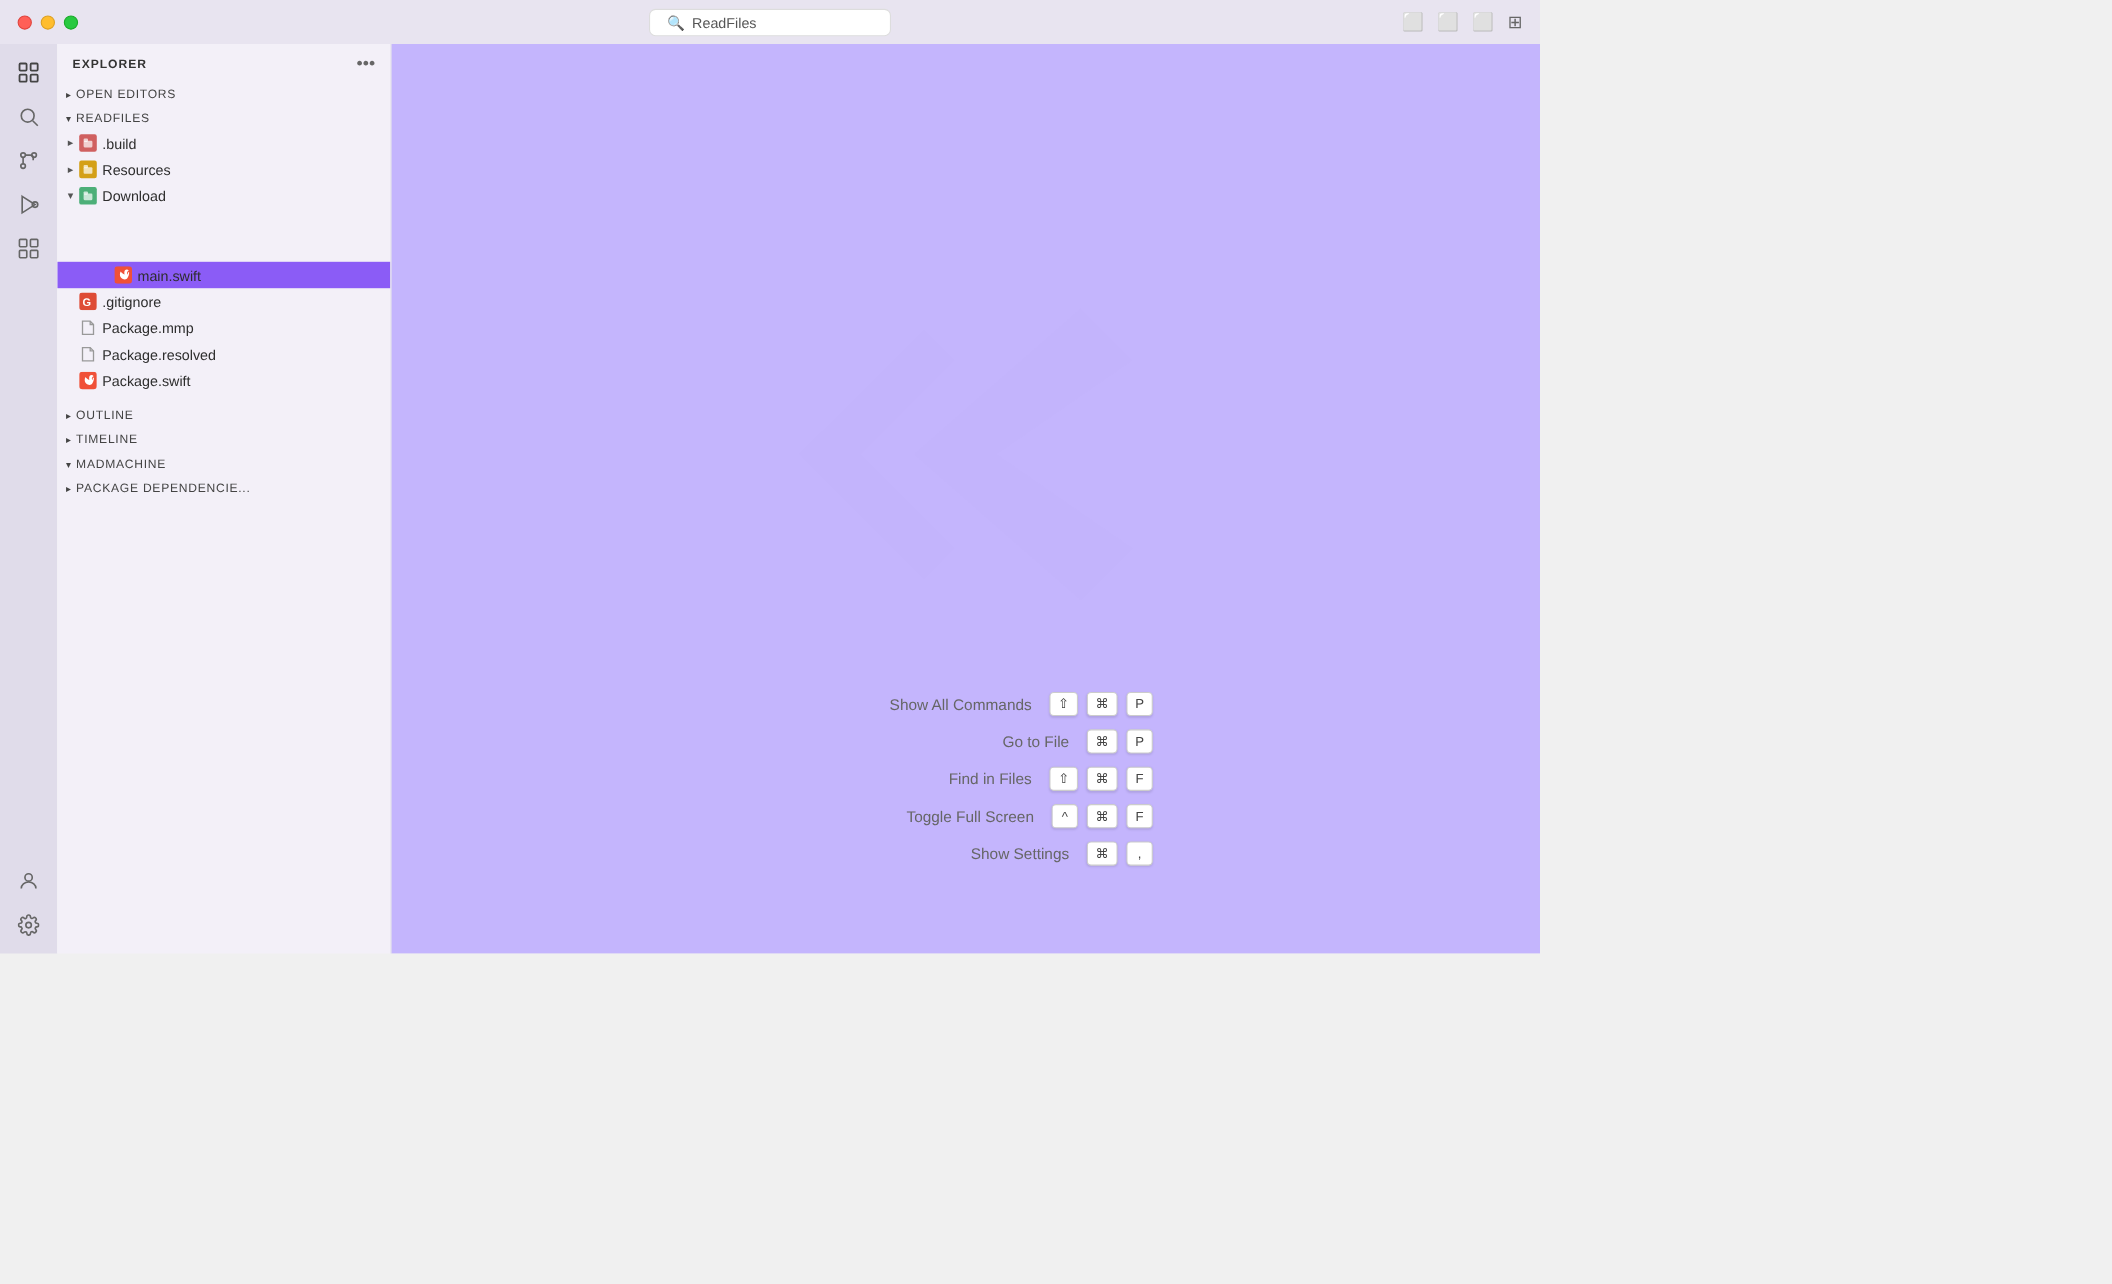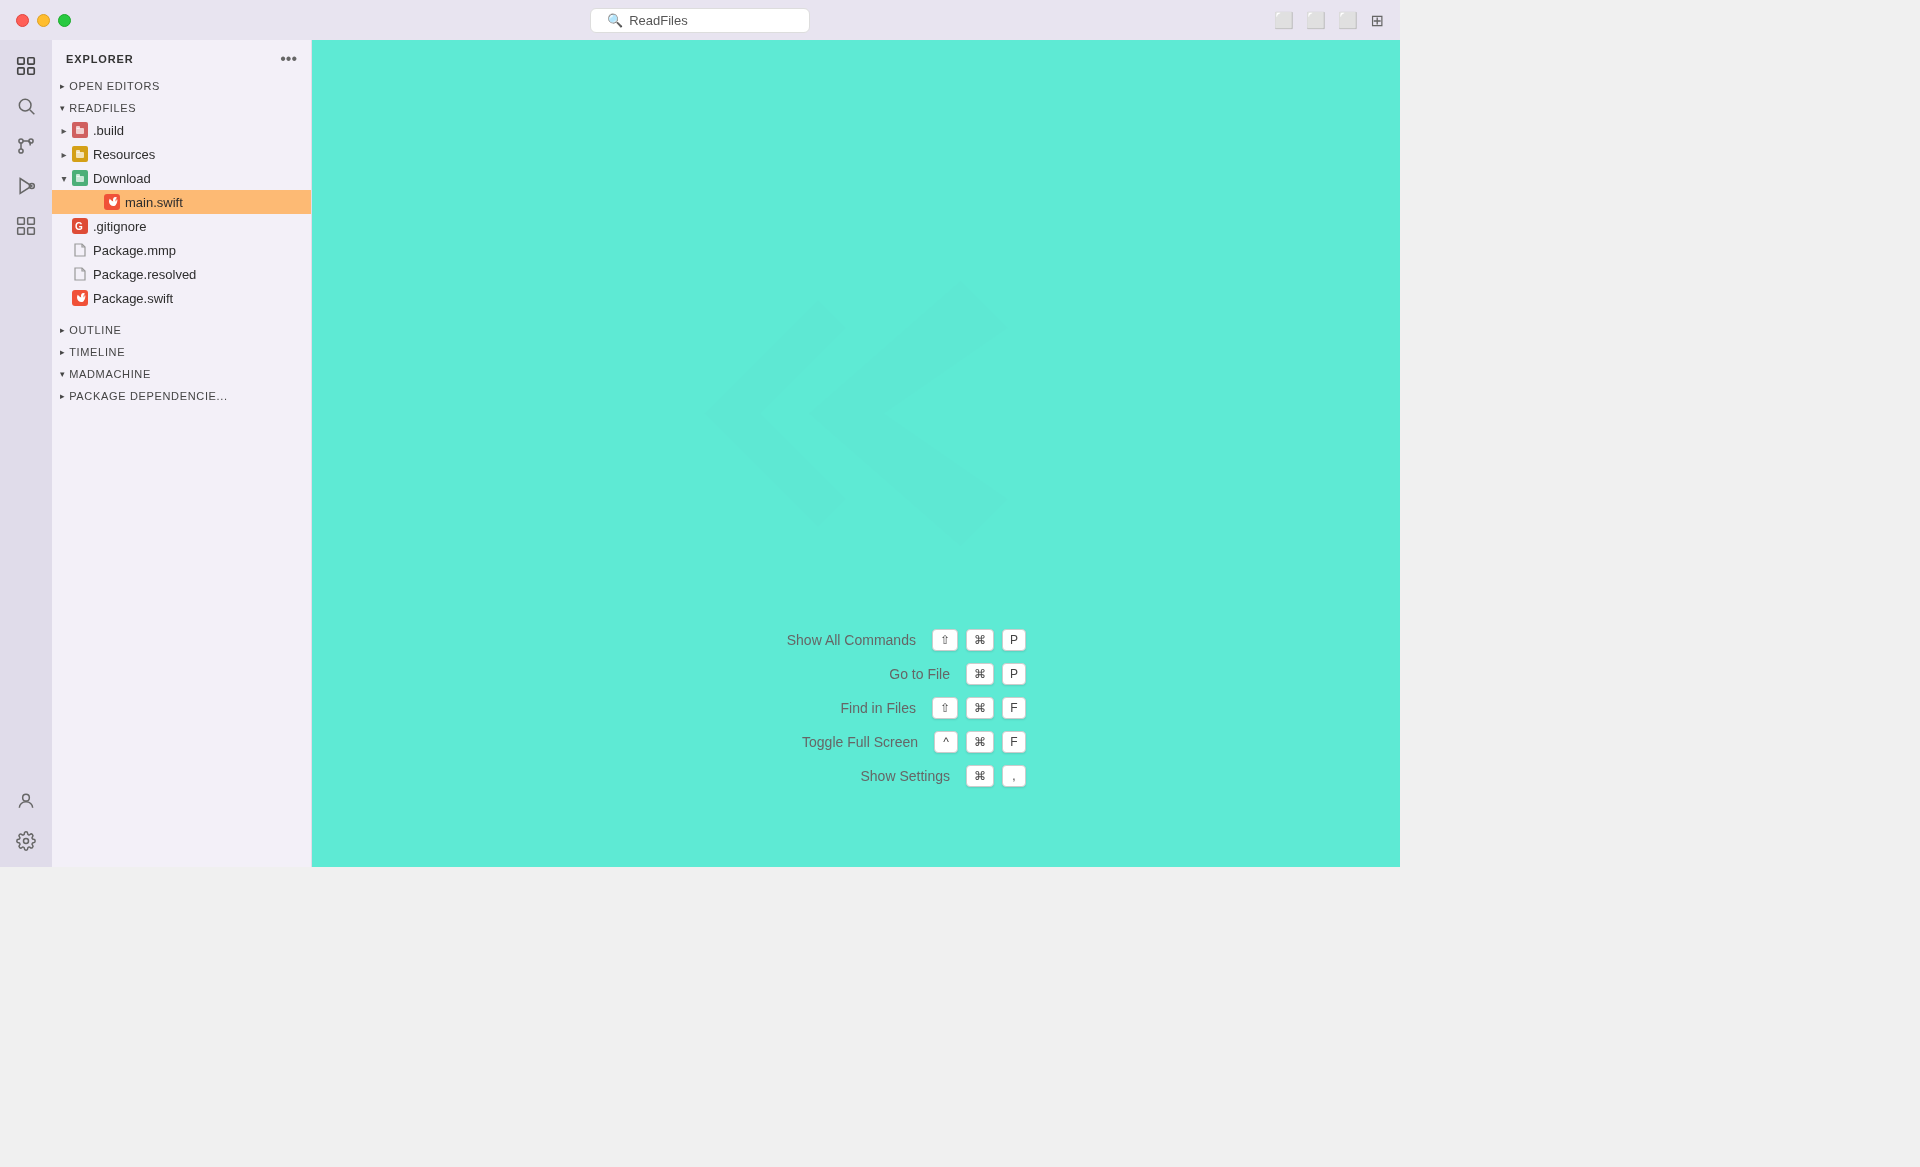--- a/index.html
+++ b/index.html
@@ -90,21 +90,21 @@
       cursor: pointer;
       color: #555;
       font-size: 20px;
     }
     .activity-item.active {
       color: #333;
     }
     .activity-spacer { flex: 1; }
     
     .sidebar {
-      width: 260px;
+      width: 304px;
       background: #f3f0f8;
       display: flex;
       flex-direction: column;
       overflow: hidden;
       flex-shrink: 0;
       border-right: 1px solid #e0dce8;
     }
     .sidebar-header {
       padding: 10px 14px 6px;
       display: flex;
@@ -131,21 +131,21 @@
     .tree-item {
       display: flex;
       align-items: center;
       padding: 2px 0 2px 8px;
       cursor: pointer;
       font-size: 13px;
       color: #333;
       white-space: nowrap;
       height: 24px;
     }
-    .tree-item.active { background: #fdba74; }
+    .tree-item.active { background: #8b5cf6; margin-top: 48px; }
     .tree-item .arrow {
       width: 16px;
       height: 16px;
       display: inline-flex;
       align-items: center;
       justify-content: center;
       font-size: 10px;
       color: #555;
       flex-shrink: 0;
     }
@@ -199,21 +199,21 @@
       text-align: center;
       width: 100%;
     }
     .mm-button.selected {
       outline: 2px solid #cc2222;
       outline-offset: 1px;
     }
     
     .editor {
       flex: 1;
-      background: #5eead4;
+      background: #c4b5fd;
       display: flex;
       align-items: center;
       justify-content: center;
       position: relative;
       overflow: hidden;
     }
     .vscode-logo {
       position: absolute;
       top: 50%;
       left: 50%;

